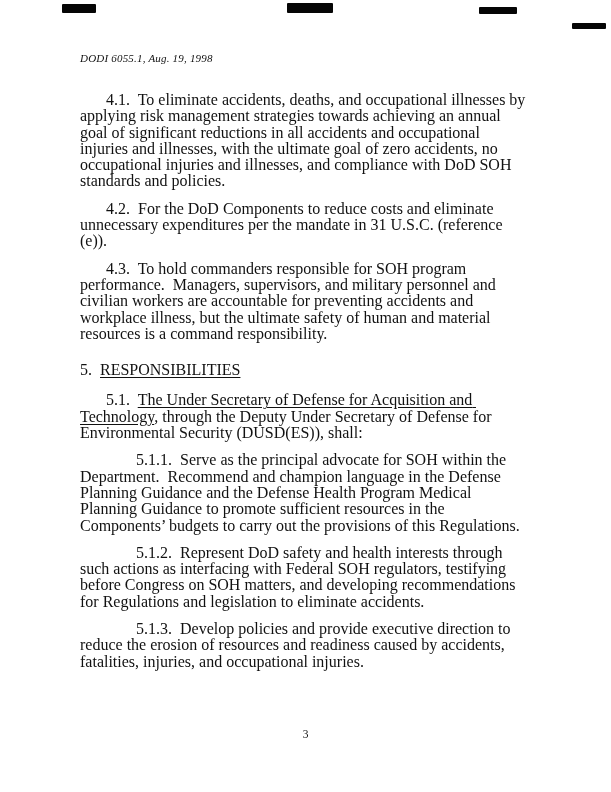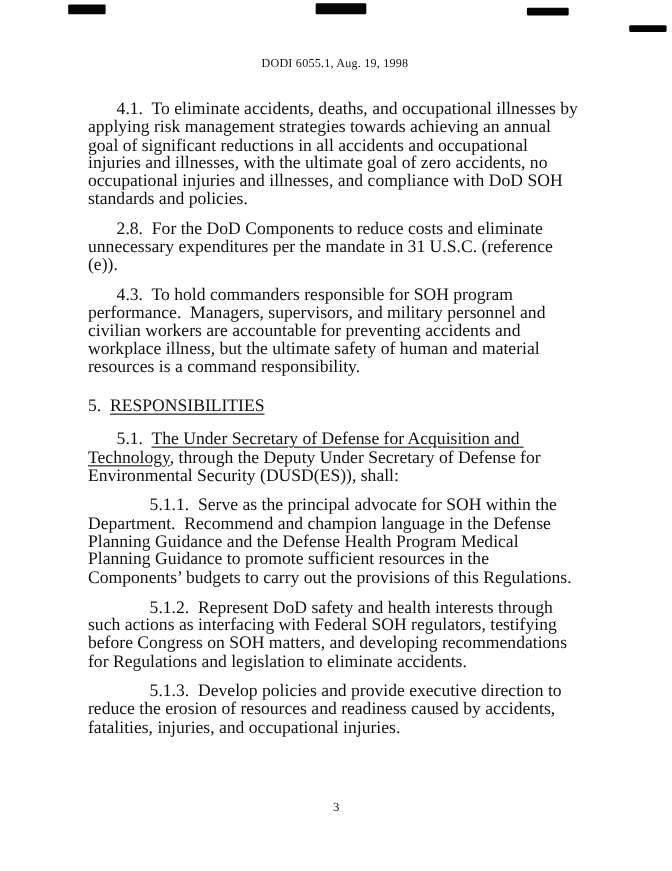--- a/index.html
+++ b/index.html
@@ -25,21 +25,22 @@
   }
   .artifact-1 { left: 62px;  top: 4px;  width: 34px; height: 9px; }
   .artifact-2 { left: 287px; top: 3px;  width: 46px; height: 10px; }
   .artifact-3 { left: 479px; top: 7px;  width: 38px; height: 7px; }
   .artifact-4 { left: 572px; top: 23px; width: 34px; height: 6px; }
   .header-line {
     position: absolute;
     top: 52px;
     left: 80px;
     right: 82px;
-    text-align: center;
+    text-align: left;
+    font-style: italic;
     font-size: 11px;
     letter-spacing: 0.2px;
   }
   .doc-body {
     position: absolute;
     top: 92px;
     left: 80px;
     right: 82px;
   }
   .para {
@@ -76,21 +77,21 @@
 
   <div class="scan-artifact artifact-1"></div>
   <div class="scan-artifact artifact-2"></div>
   <div class="scan-artifact artifact-3"></div>
   <div class="scan-artifact artifact-4"></div>
 
   <div class="header-line">DODI 6055.1, Aug. 19, 1998</div>
 
   <div class="doc-body">
       <p class="para indent-1"><span>4.1.  To eliminate accidents, deaths, and occupational illnesses by applying risk management strategies towards achieving an annual goal of significant reductions in all accidents and occupational injuries and illnesses, with the ultimate goal of zero accidents, no occupational injuries and illnesses, and compliance with DoD SOH standards and policies.</span></p>
-      <p class="para indent-1"><span>2.8.  For the DoD Components to reduce costs and eliminate unnecessary expenditures per the mandate in 31 U.S.C. (reference (e)).</span></p>
+      <p class="para indent-1"><span>4.2.  For the DoD Components to reduce costs and eliminate unnecessary expenditures per the mandate in 31 U.S.C. (reference (e)).</span></p>
       <p class="para indent-1"><span>4.3.  To hold commanders responsible for SOH program performance.  Managers, supervisors, and military personnel and civilian workers are accountable for preventing accidents and workplace illness, but the ultimate safety of human and material resources is a command responsibility.</span></p>
       <p class="para indent-0 heading"><span>5.  </span><span class="u">RESPONSIBILITIES</span></p>
       <p class="para indent-1"><span>5.1.  </span><span class="u">The Under Secretary of Defense for Acquisition and Technology</span><span>, through the Deputy Under Secretary of Defense for Environmental Security (DUSD(ES)), shall:</span></p>
       <p class="para indent-2"><span>5.1.1.  Serve as the principal advocate for SOH within the Department.  Recommend and champion language in the Defense Planning Guidance and the Defense Health Program Medical Planning Guidance to promote sufficient resources in the Components’ budgets to carry out the provisions of this Regulations.</span></p>
       <p class="para indent-2"><span>5.1.2.  Represent DoD safety and health interests through such actions as interfacing with Federal SOH regulators, testifying before Congress on SOH matters, and developing recommendations for Regulations and legislation to eliminate accidents.</span></p>
       <p class="para indent-2"><span>5.1.3.  Develop policies and provide executive direction to reduce the erosion of resources and readiness caused by accidents, fatalities, injuries, and occupational injuries.</span></p>
     </div>
 
   <div class="page-number">3</div>
 

